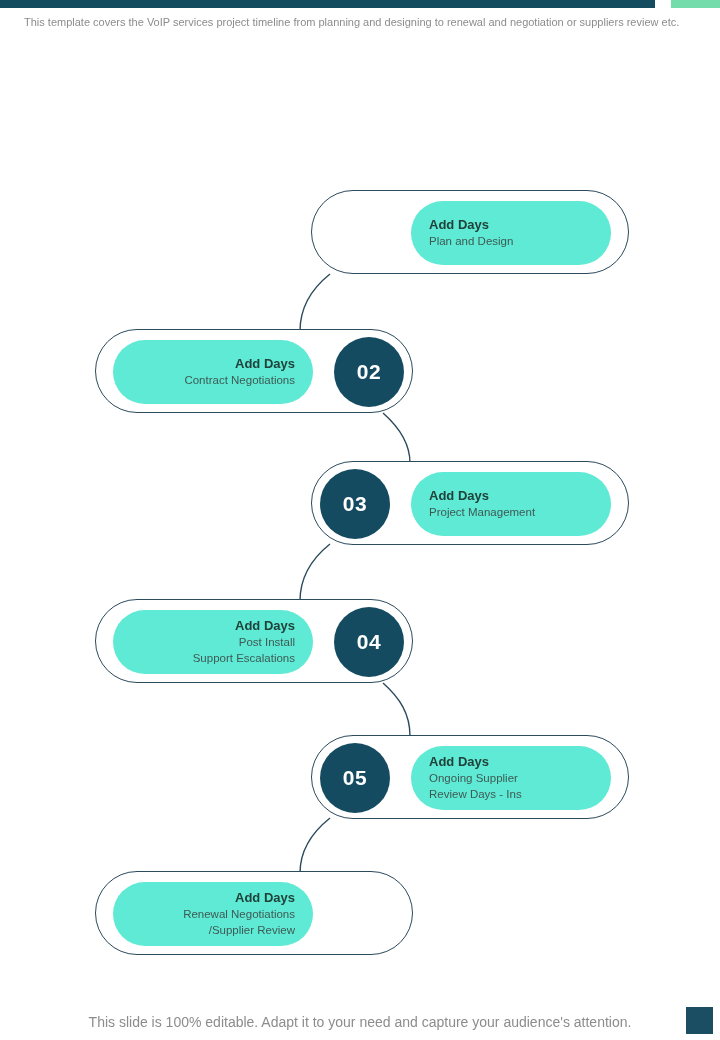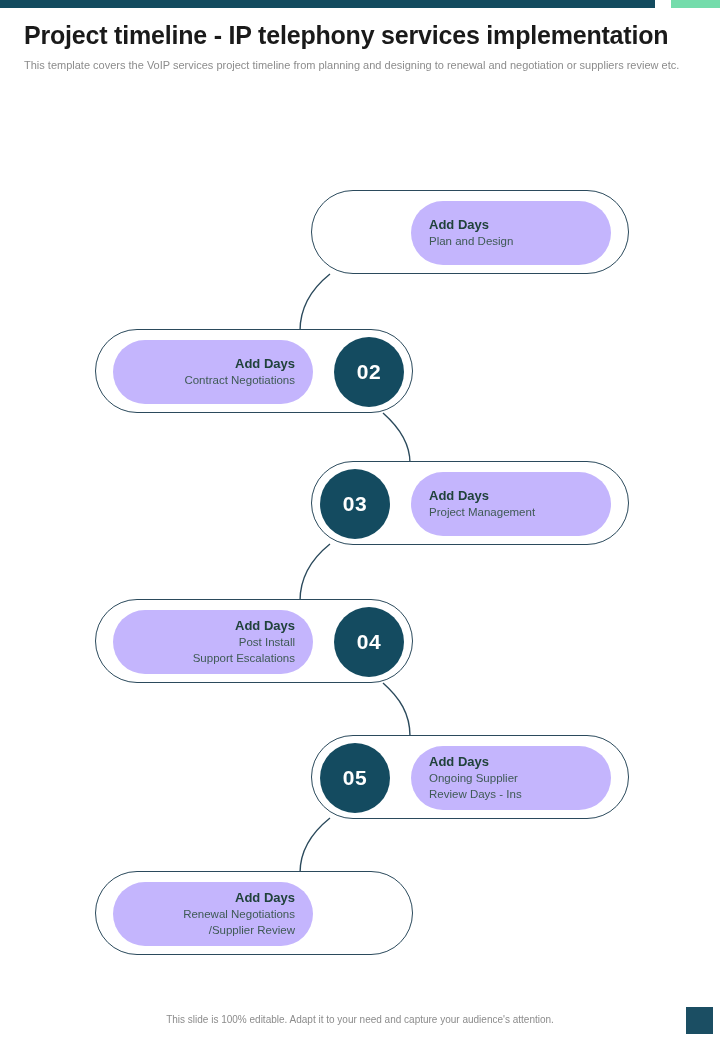--- a/index.html
+++ b/index.html
@@ -87,21 +87,21 @@
   .step.right .num-circle{left:8px;}
   .step.left  .num-circle{right:8px;}
 
   
   .info-pill{
     position:absolute;
     top:10px;
     height:64px;
     width:200px;
     border-radius:32px;
-    background:#c4b5fd;
+    background:#5eead4;
     box-sizing:border-box;
     display:flex;
     flex-direction:column;
     justify-content:center;
     padding:16px 18px;
   }
   .step.right .info-pill{left:99px;text-align:left;}
   .step.left  .info-pill{right:99px;text-align:right;}
 
   .pill-title{
@@ -117,38 +117,37 @@
     line-height:1.38;
     white-space:nowrap;
   }
 
   
   .footer-note{
     position:absolute;
     left:0;top:1014px;
     width:720px;
     text-align:center;
-    font-size:10px;
+    font-size:14px;
     color:#8c8c8c;
   }
   .footer-square{
     position:absolute;
     left:686px;top:1007px;
     width:27px;height:27px;
     background:#1b4e63;
   }
 </style>
 </head>
 <body>
 
 <div class="topbar-dark"></div>
 <div class="topbar-green"></div>
 
 <div class="header">
-  <h1 class="page-title">Project timeline - IP telephony services implementation</h1>
   <p class="page-subtitle">This template covers the VoIP  services project timeline from planning and designing to renewal and negotiation or suppliers review etc.</p>
 </div>
 
 <div class="timeline">
 
   <svg class="connectors" viewBox="0 0 720 830" width="720" height="830" fill="none" xmlns="http://www.w3.org/2000/svg">
 
     <path d="M400 32 C 383 33, 372 44, 372 62 L 372 92" stroke="#2b4a5c" stroke-width="1.4" fill="none"></path>
     <path d="M366.5 85 L 372 94 L 377.5 85" stroke="#2b4a5c" stroke-width="1.4" fill="none"></path>
 

